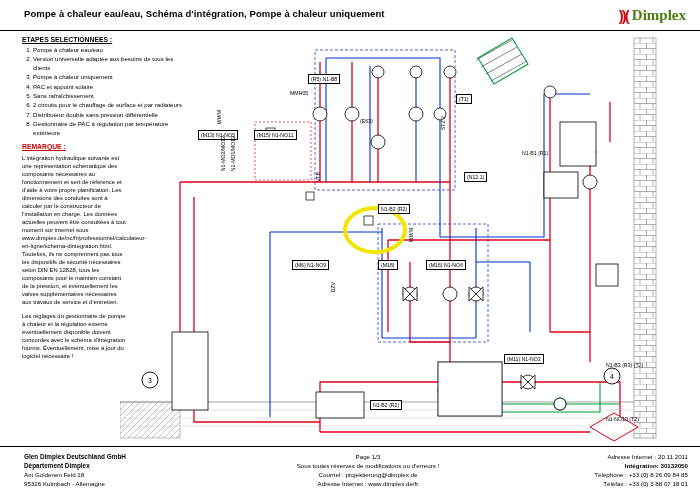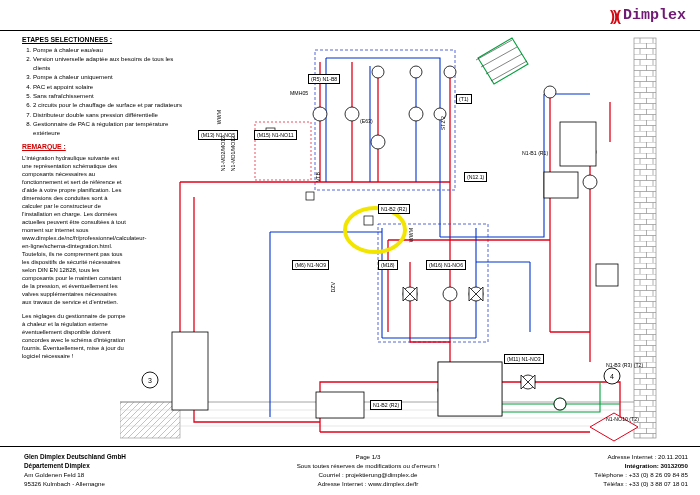--- a/index.html
+++ b/index.html
@@ -9,21 +9,21 @@
     font-family:"Liberation Sans", sans-serif;
     color:#000;
   }
   .page{position:relative;width:700px;height:495px;box-sizing:border-box;}
 
   
   .hdr{position:absolute;left:0;top:0;width:700px;height:30px;border-bottom:1px solid #000;}
   .hdr-title{position:absolute;left:24px;top:8px;font-size:9.5px;font-weight:bold;letter-spacing:.1px;}
   .logo{position:absolute;right:14px;top:7px;display:flex;align-items:center;gap:4px;}
   .logo-mark{font-size:15px;font-weight:bold;color:#d10a14;letter-spacing:-2px;}
-  .logo-text{font-size:15px;font-weight:bold;color:#701a75;font-family:Liberation Mono, monospace;}
+  .logo-text{font-size:15px;font-weight:bold;color:#4d7c0f;font-family:Liberation Serif, serif;}
 
   
   .ftr{position:absolute;left:0;bottom:0;width:700px;height:48px;border-top:1px solid #000;}
   .ftr-l{position:absolute;left:24px;top:5px;font-size:6.2px;line-height:9px;}
   .ftr-l b{font-size:6.4px;}
   .ftr-c{position:absolute;left:268px;top:5px;font-size:6.2px;line-height:9px;text-align:center;width:200px;}
   .ftr-r{position:absolute;right:12px;top:5px;font-size:6.2px;line-height:9px;text-align:right;}
   .ftr-r .b{font-weight:bold;}
 
   
@@ -42,20 +42,21 @@
   .lbl{position:absolute;font-size:5.2px;line-height:6px;background:#fff;border:1px solid #000;padding:1px 2px;white-space:nowrap;}
   .lbl.nb{border:none;background:transparent;padding:0;}
   .vert{writing-mode:vertical-rl;transform:rotate(180deg);}
 </style>
 </head>
 <body>
 
 <div class="page">
 
   <div class="hdr">
+    <div class="hdr-title">Pompe à chaleur eau/eau, Schéma d'intégration, Pompe à chaleur uniquement</div>
     <div class="logo">
       <span class="logo-mark">))(</span>
       <span class="logo-text">Dimplex</span>
     </div>
   </div>
 
   <div class="sel">
     <h3>ETAPES SELECTIONNEES :</h3>
     <ol>
       <li>Pompe à chaleur eau/eau</li>

